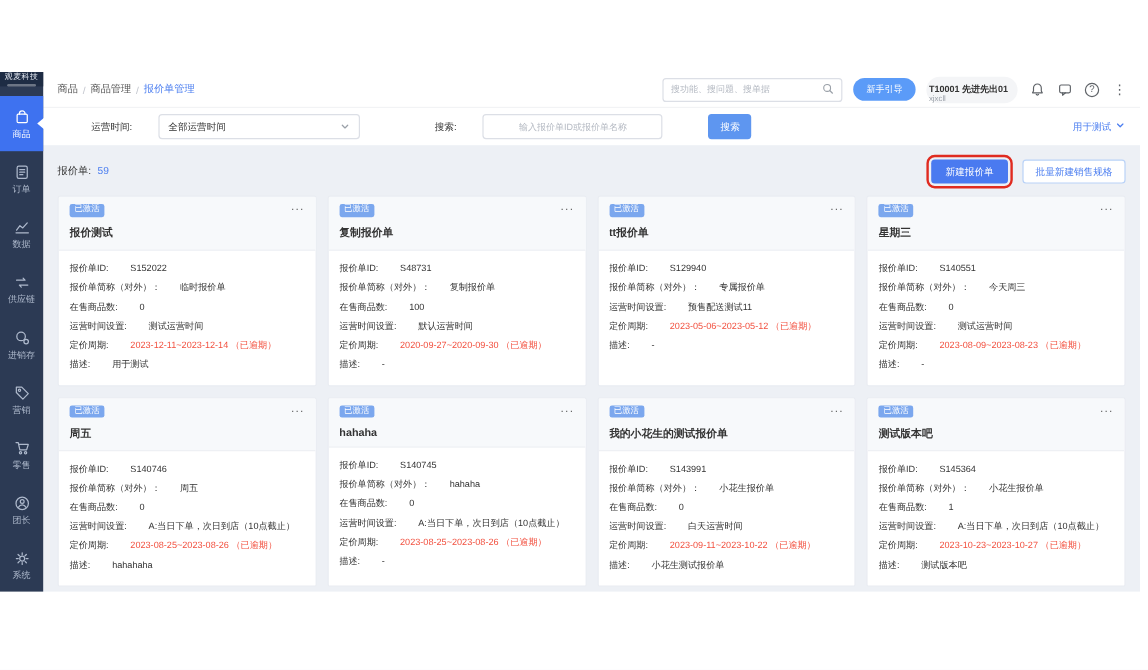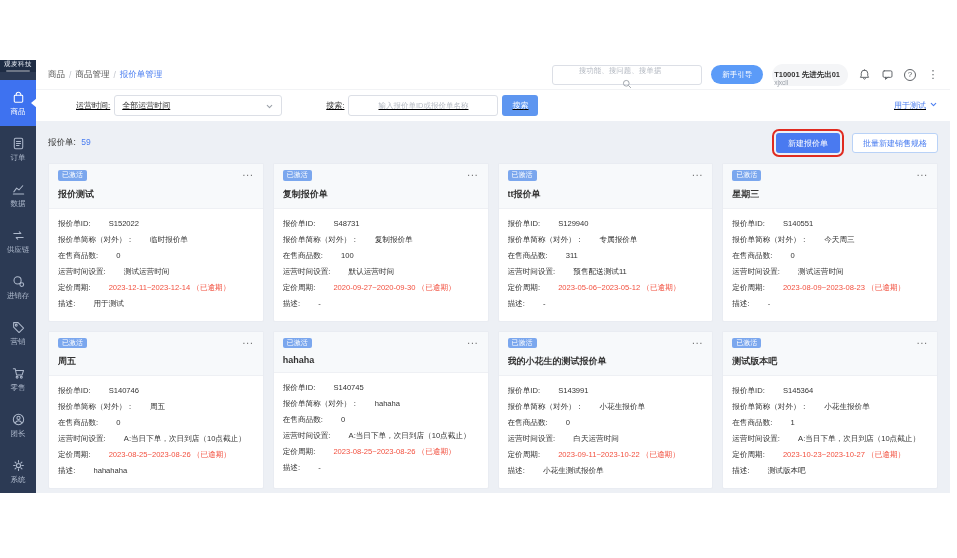--- a/index.html
+++ b/index.html
@@ -23,45 +23,45 @@
 
   
   .main { flex:1; display:flex; flex-direction:column; min-width:0; }
 
   .topbar { height:30px; background:#fff; display:flex; align-items:center; padding:0 10px 0 12px; border-bottom:1px solid #f2f3f5; }
   .crumbs { display:flex; align-items:center; font-size:8.5px; color:#555; gap:4px; }
   .crumb { cursor:pointer; }
   .crumb-sep { color:#c0c4cc; }
   .crumb.current { color:#4a7df0; }
   .topbar-right { margin-left:auto; display:flex; align-items:center; gap:9px; }
-  .global-search { width:150px; height:20px; border:1px solid #dcdfe6; border-radius:3px; display:flex; align-items:center; padding:0 6px;flex-direction:column; }
+  .global-search { width:150px; height:20px; border:1px solid #dcdfe6; border-radius:3px; display:flex; align-items:center; padding:0 6px; }
   .global-search input { border:none; outline:none; flex:1; font-size:7.5px; color:#333; font-family:inherit; min-width:0; }
   .global-search input::placeholder { color:#b4b9c2; }
   .mag svg { width:10px; height:10px; stroke:#9aa0a8; fill:none; stroke-width:1.3; }
   .guide-btn { height:19px; padding:0 11px; background:#5b9bf8; color:#fff; border:none; border-radius:10px; font-size:7.5px; display:flex; align-items:center; cursor:pointer; font-family:inherit; }
   .user-chip { height:22px; background:#f4f5f7; border-radius:11px; display:flex; align-items:center; padding:2px 8px 2px 2px; gap:5px; cursor:pointer;flex-direction:column; }
   .avatar { width:18px; height:18px; border-radius:50%; background:radial-gradient(circle at 35% 30%, #c9a27a 0%, #8a6a4a 55%, #4a3a2b 100%); }
   .user-names { display:flex; flex-direction:column; line-height:1.15; }
   .user-name { font-size:7.5px; color:#333; font-weight:bold; }
   .user-sub { font-size:6.5px; color:#9aa0a8; }
   .swap svg { width:11px; height:11px; stroke:#666; fill:none; stroke-width:1.2; stroke-linecap:round; }
   .tb-ico { width:14px; height:14px; display:flex; align-items:center; justify-content:center; color:#5f6368; cursor:pointer; }
   .tb-ico svg { width:13px; height:13px; stroke:#5f6368; fill:none; stroke-width:1.2; stroke-linecap:round; stroke-linejoin:round; }
   .help-circle { width:12px; height:12px; border:1px solid #5f6368; border-radius:50%; font-size:8px; display:flex; align-items:center; justify-content:center; }
   .more-dots { font-size:11px; color:#5f6368; }
 
-  .filterbar { height:31px; background:#fff; display:flex; align-items:center; padding:0 12px 0 40px; gap:4px;text-decoration:underline; }
+  .filterbar { height:31px; background:#fff; display:flex; align-items:center; padding:0 12px 0 40px; gap:22px; }
   .f-label { font-size:8px; color:#333; }
   .select { width:168px; height:21px; border:1px solid #dcdfe6; border-radius:3px; display:flex; align-items:center; padding:0 7px; cursor:pointer; }
   .select .sel-val { font-size:8px; color:#333; flex:1; }
   .chev svg { width:9px; height:9px; stroke:#9aa0a8; fill:none; stroke-width:1.4; stroke-linecap:round; stroke-linejoin:round; }
   .f-search-label { margin-left:40px; }
   .f-input { width:150px; height:21px; border:1px solid #dcdfe6; border-radius:3px; padding:0 7px; font-size:7.5px; color:#333; outline:none; font-family:inherit;text-align:center; }
   .f-input::placeholder { color:#b4b9c2; }
-  .search-btn { height:21px; padding:0 10px; background:#5e96f0; border:none; border-radius:3px; color:#fff; font-size:8px; cursor:pointer; font-family:inherit; }
+  .search-btn { height:21px; padding:0 10px; background:#5e96f0; border:none; border-radius:3px; color:#fff; font-size:8px; cursor:pointer; font-family:inherit;margin-left:16px; }
   .adv { margin-left:auto; display:flex; align-items:center; gap:3px; color:#4a7df0; font-size:8px; cursor:pointer; }
   .adv .chev svg { stroke:#4a7df0; }
 
   .content { flex:1; background:#edf0f5; padding:8px 12px 10px 12px; overflow:hidden; }
   .content-toolbar { display:flex; align-items:center; height:28px; }
   .count { font-size:8.5px; color:#333; }
   .count .num { color:#4a7df0; margin-left:3px; }
   .toolbar-right { margin-left:auto; display:flex; align-items:center; gap:8px; }
   .annot { border:2px solid #e02b20; border-radius:7px; padding:2px; display:inline-flex; }
   .primary-btn { height:20px; padding:0 12px; background:#4a7af0; border:none; border-radius:3px; color:#fff; font-size:8px; cursor:pointer; font-family:inherit; }
@@ -291,21 +291,20 @@
     <div class="card-head">
       <div class="card-head-top">
         <span class="badge">已激活</span>
         <span class="dots">...</span>
       </div>
       <div class="card-title">tt报价单</div>
     </div>
     <div class="card-body">
       <div class="c-row"><span class="lbl">报价单ID:</span> <span class="val">S129940</span></div>
       <div class="c-row"><span class="lbl">报价单简称（对外）：</span><span class="val">专属报价单</span></div>
-      <div class="c-row"><span class="lbl">在售商品数:</span> <span class="val">311</span></div>
       <div class="c-row"><span class="lbl">运营时间设置:</span> <span class="val">预售配送测试11</span></div>
       <div class="c-row"><span class="lbl">定价周期:</span> <span class="val red">2023-05-06~2023-05-12 （已逾期）</span></div>
       <div class="c-row"><span class="lbl">描述:</span> <span class="val">-</span></div>
     </div>
   </div>
 
   <div class="card">
     <div class="card-head">
       <div class="card-head-top">
         <span class="badge">已激活</span>

